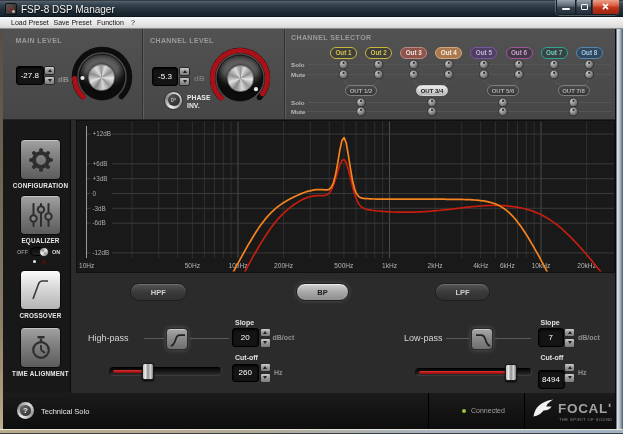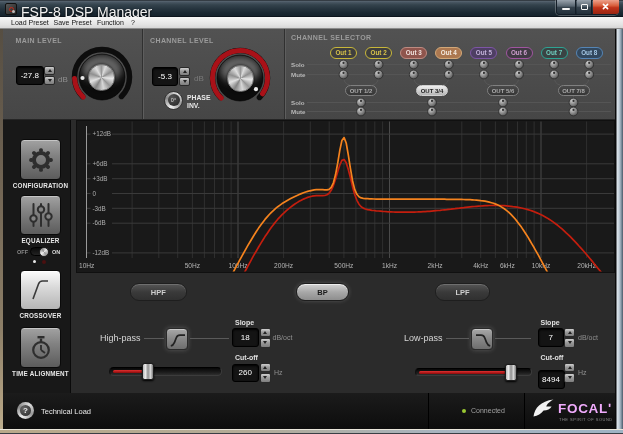--- a/index.html
+++ b/index.html
@@ -17,35 +17,35 @@
 .ppill{width:32px;height:11px;border:1px solid #808080;border-radius:6px;background:linear-gradient(180deg,#4a4a4a,#353535);color:#ababab;font-size:6px;font-weight:bold;display:flex;align-items:center;justify-content:center}
 .ppill.sel{background:linear-gradient(180deg,#efefef,#b5b5b5);color:#1c1c1c;border-color:#d0d0d0}
 .sbtn{left:20px;width:41px;border-radius:4px;border:1px solid #0a0a0a;background:linear-gradient(180deg,#a2a2a2,#828282 40%,#5c5c5c);display:flex;align-items:center;justify-content:center;box-shadow:inset 0 1px 0 #c5c5c5}
 .sbtn.sel{background:linear-gradient(180deg,#fbfbfb,#d8d8d8 45%,#b5b5b5);box-shadow:inset 0 1px 0 #fff}
 .slabel{left:2px;width:77px;text-align:center;font-size:6.3px;font-weight:bold;color:#e8e8e8;letter-spacing:0.2px}
 .fpill{height:18px;border-radius:9px;background:linear-gradient(180deg,#565656,#3a3a3a 50%,#303030);border:1px solid #1e1e1e;box-shadow:inset 0 1px 0 #6e6e6e;color:#cfcfcf;font-size:7.5px;font-weight:bold;display:flex;align-items:center;justify-content:center}
 .fpill.sel{background:linear-gradient(180deg,#d3d3d3,#a8a8a8 50%,#8e8e8e);color:#1a1a1a;box-shadow:inset 0 1px 0 #ededed,0 0 4px rgba(255,255,255,0.2)}
 .fico{width:22px;height:22px;border-radius:4px;border:1px solid #2a2a2a;background:linear-gradient(180deg,#a8a8a8,#8a8a8a 45%,#6e6e6e);box-shadow:0 0 5px rgba(255,255,255,0.22),inset 0 1px 0 #c8c8c8}
 .flabel{font-size:9px;color:#d6d6d6}
 .small-label{font-size:7px;font-weight:bold;color:#e0e0e0}
-.unit{font-size:7px;font-weight:normal;color:#8f8f8f}
+.unit{font-size:7px;font-weight:bold;color:#8f8f8f}
 .track{height:8.5px;border-radius:4.5px;background:linear-gradient(180deg,#060606,#1c1c1c 60%,#2e2e2e);border:1px solid #3c3c3c;border-top-color:#000;border-left-color:#111}
 .thumb{width:12px;height:17px;border-radius:2.5px;border:1px solid #1c1c1c;background:linear-gradient(90deg,#b9b9b9,#e8e8e8 25%,#8f8f8f 50%,#d5d5d5 75%,#7c7c7c);box-shadow:0 1px 2px #000}
 .menu{font-size:7px;color:#151515}
 </style></head><body>
 <div id="win">
 
 <div class="abs" style="left:0;top:0;width:623px;height:17px;background:linear-gradient(180deg,#747e8a 0%,#4a5864 12%,#34434d 30%,#26343e 55%,#1a2832 80%,#15222c 100%);border-bottom:1px solid #0c141c"></div>
 <div class="abs" style="left:0;top:0;width:623px;height:1px;background:#343c44"></div>
 
 <div class="abs" style="left:5px;top:3px;width:12px;height:12px;border-radius:2px;background:linear-gradient(135deg,#5a5a5a,#222);border:1px solid #111">
 <div class="abs" style="left:2.5px;top:2.5px;width:5px;height:5px;border-radius:50%;border:1.5px solid #c02818"></div>
 <div class="abs" style="left:6px;top:6px;width:3px;height:3px;border-radius:50%;background:#bbb"></div>
     </div>
-<div class="abs" style="left:21px;top:4px;font-size:14px;color:#f0f0f0;text-shadow:0 1px 2px #000">FSP-8 DSP Manager</div>
+<div class="abs" style="left:21px;top:4px;font-size:10px;color:#f0f0f0;text-shadow:0 1px 2px #000">FSP-8 DSP Manager</div>
 
 <div class="abs" style="left:555.5px;top:0;width:62.5px;height:14.5px;border:1px solid #141e28;border-top:none;border-radius:0 0 4px 4px;box-shadow:0 0 0 1px rgba(255,255,255,0.25)">
  <div class="abs" style="left:0;top:0;width:19px;height:13.5px;background:linear-gradient(180deg,#98a2ac,#57646f 45%,#36434e 50%,#222f3a);border-right:1px solid #141e28;border-radius:0 0 0 3px">
    <div class="abs" style="left:5.5px;top:8px;width:7.5px;height:2px;background:#f5f5f5;border-radius:1px"></div>
       </div>
  <div class="abs" style="left:20px;top:0;width:15.5px;height:13.5px;background:linear-gradient(180deg,#98a2ac,#57646f 45%,#36434e 50%,#222f3a);border-right:1px solid #141e28">
    <div class="abs" style="left:4.5px;top:4px;width:6.5px;height:5.5px;border:1.3px solid #f5f5f5;border-top-width:1.8px;border-radius:1px"></div>
       </div>
  <div class="abs" style="left:36px;top:0;width:26.5px;height:13.5px;background:linear-gradient(180deg,#eda18c,#d95f3d 40%,#c0331a 55%,#992512);border-radius:0 0 3px 0;display:flex;align-items:center;justify-content:center">
    <svg width="7" height="7" viewBox="0 0 7 7">
@@ -360,28 +360,28 @@
 <g clip-path="url(#gclip)" fill="none" stroke-linejoin="round" stroke-linecap="round">
 <path d="M192.4,317.2 L194.5,317.2 L196.7,317.2 L198.8,317.2 L200.9,317.2 L203.1,317.2 L205.2,317.2 L207.3,317.2 L209.5,317.2 L211.6,317.2 L213.8,317.2 L215.9,317.2 L218.0,317.2 L220.2,317.2 L222.3,315.0 L224.4,310.9 L226.6,306.7 L228.7,302.6 L230.8,298.4 L233.0,294.3 L235.1,290.2 L237.3,286.1 L239.4,282.0 L241.5,278.0 L243.7,273.9 L245.8,270.0 L247.9,266.0 L250.1,262.1 L252.2,258.2 L254.3,254.4 L256.5,250.7 L258.6,247.0 L260.8,243.4 L262.9,240.0 L265.0,236.6 L267.2,233.4 L269.3,230.2 L271.4,227.3 L273.6,224.4 L275.7,221.8 L277.8,219.2 L280.0,216.9 L282.1,214.6 L284.3,212.6 L286.4,210.6 L288.5,208.8 L290.7,207.1 L292.8,205.5 L294.9,204.0 L297.1,202.6 L299.2,201.3 L301.3,200.2 L303.5,199.1 L305.6,198.2 L307.7,197.4 L309.9,196.8 L312.0,196.2 L314.2,195.9 L316.3,195.7 L318.4,195.6 L320.6,195.6 L322.7,195.6 L324.8,195.5 L327.0,194.8 L329.1,193.3 L331.2,190.3 L333.4,185.6 L335.5,179.2 L337.7,171.8 L339.8,165.0 L341.9,160.4 L344.1,159.5 L346.2,162.8 L348.3,169.5 L350.5,178.1 L352.6,186.9 L354.7,194.5 L356.9,200.3 L359.0,204.2 L361.2,206.7 L363.3,208.1 L365.4,209.0 L367.6,209.6 L369.7,209.9 L371.8,210.3 L374.0,210.5 L376.1,210.8 L378.2,211.0 L380.4,211.2 L382.5,211.4 L384.7,211.5 L386.8,211.7 L388.9,211.8 L391.1,211.9 L393.2,212.0 L395.3,212.1 L397.5,212.1 L399.6,212.2 L401.7,212.2 L403.9,212.2 L406.0,212.2 L408.2,212.2 L410.3,212.2 L412.4,212.2 L414.6,212.1 L416.7,212.0 L418.8,211.9 L421.0,211.8 L423.1,211.7 L425.2,211.6 L427.4,211.4 L429.5,211.3 L431.6,211.1 L433.8,210.9 L435.9,210.7 L438.1,210.5 L440.2,210.3 L442.3,210.0 L444.5,209.8 L446.6,209.6 L448.7,209.3 L450.9,209.1 L453.0,208.8 L455.1,208.6 L457.3,208.3 L459.4,208.1 L461.6,207.8 L463.7,207.6 L465.8,207.3 L468.0,207.1 L470.1,206.9 L472.2,206.7 L474.4,206.5 L476.5,206.3 L478.6,206.1 L480.8,206.0 L482.9,205.8 L485.1,205.7 L487.2,205.6 L489.3,205.5 L491.5,205.5 L493.6,205.4 L495.7,205.4 L497.9,205.5 L500.0,205.5 L502.1,205.6 L504.3,205.7 L506.4,205.9 L508.6,206.1 L510.7,206.3 L512.8,206.6 L515.0,206.8 L517.1,207.2 L519.2,207.6 L521.4,208.0 L523.5,208.5 L525.6,209.0 L527.8,209.6 L529.9,210.2 L532.0,210.9 L534.2,211.7 L536.3,212.6 L538.5,213.5 L540.6,214.5 L542.7,215.5 L544.9,216.7 L547.0,217.9 L549.1,219.2 L551.3,220.6 L553.4,222.1 L555.5,223.7 L557.7,225.3 L559.8,227.1 L562.0,228.9 L564.1,230.8 L566.2,232.8 L568.4,234.8 L570.5,236.9 L572.6,239.1 L574.8,241.4 L576.9,243.6 L579.0,246.0 L581.2,248.4 L583.3,250.8 L585.5,253.3 L587.6,255.8 L589.7,258.3 L591.9,260.9 L594.0,263.5 L596.1,266.1 L598.3,268.7 L600.4,271.3 L602.5,274.0 L604.7,276.7 L606.8,279.4 L609.0,282.1 L611.1,284.8 L613.2,287.5 L615.4,290.3" stroke="#c41e0e" stroke-width="1.7"></path>
 <path d="M192.4,317.2 L194.5,317.2 L196.7,317.2 L198.8,317.2 L200.9,317.2 L203.1,317.2 L205.2,317.2 L207.3,317.2 L209.5,317.2 L211.6,314.0 L213.8,309.9 L215.9,305.7 L218.0,301.5 L220.2,297.4 L222.3,293.3 L224.4,289.1 L226.6,285.0 L228.7,280.9 L230.8,276.8 L233.0,272.8 L235.1,268.7 L237.3,264.7 L239.4,260.7 L241.5,256.8 L243.7,252.9 L245.8,249.1 L247.9,245.4 L250.1,241.7 L252.2,238.2 L254.3,234.7 L256.5,231.3 L258.6,228.1 L260.8,225.1 L262.9,222.2 L265.0,219.4 L267.2,216.9 L269.3,214.5 L271.4,212.3 L273.6,210.3 L275.7,208.4 L277.8,206.7 L280.0,205.1 L282.1,203.6 L284.3,202.3 L286.4,201.0 L288.5,199.8 L290.7,198.6 L292.8,197.5 L294.9,196.5 L297.1,195.5 L299.2,194.5 L301.3,193.6 L303.5,192.8 L305.6,192.0 L307.7,191.4 L309.9,190.8 L312.0,190.3 L314.2,189.9 L316.3,189.7 L318.4,189.6 L320.6,189.6 L322.7,189.7 L324.8,189.8 L327.0,189.8 L329.1,189.3 L331.2,187.3 L333.4,182.8 L335.5,174.8 L337.7,163.2 L339.8,150.4 L341.9,140.5 L344.1,137.6 L346.2,143.0 L348.3,154.9 L350.5,168.8 L352.6,181.0 L354.7,189.4 L356.9,194.3 L359.0,196.8 L361.2,197.9 L363.3,198.3 L365.4,198.6 L367.6,198.7 L369.7,198.9 L371.8,198.9 L374.0,199.0 L376.1,199.1 L378.2,199.1 L380.4,199.1 L382.5,199.1 L384.7,199.2 L386.8,199.2 L388.9,199.2 L391.1,199.2 L393.2,199.2 L395.3,199.2 L397.5,199.2 L399.6,199.2 L401.7,199.2 L403.9,199.2 L406.0,199.2 L408.2,199.2 L410.3,199.2 L412.4,199.2 L414.6,199.2 L416.7,199.2 L418.8,199.2 L421.0,199.2 L423.1,199.2 L425.2,199.2 L427.4,199.2 L429.5,199.2 L431.6,199.2 L433.8,199.2 L435.9,199.2 L438.1,199.2 L440.2,199.2 L442.3,199.2 L444.5,199.2 L446.6,199.3 L448.7,199.3 L450.9,199.3 L453.0,199.3 L455.1,199.3 L457.3,199.4 L459.4,199.4 L461.6,199.4 L463.7,199.5 L465.8,199.6 L468.0,199.6 L470.1,199.7 L472.2,199.8 L474.4,200.0 L476.5,200.1 L478.6,200.3 L480.8,200.6 L482.9,200.8 L485.1,201.2 L487.2,201.6 L489.3,202.1 L491.5,202.7 L493.6,203.3 L495.7,204.1 L497.9,205.1 L500.0,206.1 L502.1,207.4 L504.3,208.8 L506.4,210.4 L508.6,212.2 L510.7,214.2 L512.8,216.4 L515.0,218.8 L517.1,221.4 L519.2,224.2 L521.4,227.1 L523.5,230.3 L525.6,233.5 L527.8,236.9 L529.9,240.5 L532.0,244.1 L534.2,247.8 L536.3,251.6 L538.5,255.4 L540.6,259.3 L542.7,263.3 L544.9,267.3 L547.0,271.3 L549.1,275.4 L551.3,279.5 L553.4,283.5 L555.5,287.7 L557.7,291.8 L559.8,295.9 L562.0,300.1 L564.1,304.2 L566.2,308.4 L568.4,312.5 L570.5,316.7 L572.6,317.2 L574.8,317.2 L576.9,317.2 L579.0,317.2 L581.2,317.2 L583.3,317.2 L585.5,317.2 L587.6,317.2 L589.7,317.2 L591.9,317.2 L594.0,317.2 L596.1,317.2 L598.3,317.2 L600.4,317.2 L602.5,317.2 L604.7,317.2 L606.8,317.2 L609.0,317.2 L611.1,317.2 L613.2,317.2 L615.4,317.2" stroke="#f5831e" stroke-width="1.7"></path>
 </g>
 </svg>
 
 <div class="abs fpill" style="left:130px;top:283px;width:56.5px">HPF</div>
 <div class="abs fpill sel" style="left:296px;top:283px;width:53px">BP</div>
 <div class="abs fpill" style="left:435px;top:283px;width:55px">LPF</div>
 
-<span class="abs flabel" style="left:100px;top:333px">High-pass</span>
+<span class="abs flabel" style="left:88px;top:333px">High-pass</span>
 <div class="abs" style="left:143.5px;top:338px;width:20px;height:1px;background:#5a5a5a"></div>
 <div class="abs fico" style="left:165.5px;top:327.5px"><svg width="22" height="22" viewBox="0 0 22 22">
 <path d="M3.8,17 C5.6,16.6 6.6,15.6 7.5,13.4 L9.3,8.8 C10,6.9 11,6.2 13,6.2 L18,6.2" fill="none" stroke="#222" stroke-width="1.7"></path>
       </svg></div>
 <div class="abs" style="left:189.5px;top:338px;width:39px;height:1px;background:#5a5a5a"></div>
 <span class="abs small-label" style="left:235px;top:318.5px">Slope</span>
-<div class="abs valbox" style="left:232px;top:328px;width:26.5px;height:18.5px">18</div>
+<div class="abs valbox" style="left:232px;top:328px;width:26.5px;height:18.5px">20</div>
 <div class="abs spinbtn" style="left:259.5px;top:327.5px;width:11px;height:9.5px">
       <span class="arr up"></span>
     </div>
     <div class="abs spinbtn" style="left:259.5px;top:338.0px;width:11px;height:9.5px">
       <span class="arr dn"></span>
     </div>
 <span class="abs unit" style="left:272.5px;top:334px">dB/oct</span>
 <span class="abs small-label" style="left:235px;top:354px">Cut-off</span>
 <div class="abs valbox" style="left:232px;top:363.5px;width:26.5px;height:18.5px">260</div>
 <div class="abs spinbtn" style="left:259.5px;top:362.5px;width:11px;height:9.5px">
@@ -424,21 +424,21 @@
 <div class="abs" style="left:3px;top:2px;width:90px;height:3px;background:linear-gradient(180deg,#e03030,#8a0a0a);border-radius:2px"></div>
     </div>
 <div class="abs thumb" style="left:505px;top:363.5px"></div>
 
 <div class="abs" style="left:3px;top:393px;width:612px;height:35.5px;background:linear-gradient(180deg,#1b1b1b,#0d0d0d)"></div>
 <div class="abs" style="left:428px;top:393px;width:1px;height:35.5px;background:#000"></div>
 <div class="abs" style="left:523.5px;top:393px;width:1px;height:35.5px;background:#000"></div>
 <div class="abs" style="left:17px;top:401.5px;width:17px;height:17px;border-radius:50%;background:conic-gradient(from 30deg,#ddd,#999 90deg,#eee 180deg,#888 270deg,#ddd 360deg);display:flex;align-items:center;justify-content:center">
 <div style="width:11px;height:11px;border-radius:50%;background:radial-gradient(circle at 35% 30%,#666,#2a2a2a);color:#eee;font-size:8px;font-weight:bold;display:flex;align-items:center;justify-content:center">?</div>
     </div>
-<span class="abs" style="left:41px;top:406.5px;font-size:7.5px;color:#e8e8e8">Technical Load</span>
+<span class="abs" style="left:41px;top:406.5px;font-size:7.5px;color:#e8e8e8">Technical Solo</span>
 <div class="abs" style="left:462px;top:409px;width:4px;height:4px;border-radius:50%;background:#9ac832"></div>
 <span class="abs" style="left:471px;top:407px;font-size:7px;color:#a0a0a0">Connected</span>
 <div class="abs" style="left:532px;top:398px"><svg width="24" height="22" viewBox="0 0 24 22">
 <path d="M1.5,18.5 C2.6,10 8.5,3.2 21.5,1.5 C16,4.6 14.6,6.8 14.3,8.6 L19.6,8.6 C18.2,11.4 15.3,12.6 11.6,12.6 C9,15.9 5.8,17.8 1.5,18.5 Z" fill="#f2f2f2"></path>
       </svg></div>
-<span class="abs" style="left:558px;top:400.5px;font-size:13.5px;font-weight:bold;color:#f0abfc;letter-spacing:0.7px">FOCALʹ</span>
+<span class="abs" style="left:558px;top:400.5px;font-size:13.5px;font-weight:bold;color:#a3a3a3;letter-spacing:0.7px">FOCALʹ</span>
 <span class="abs" style="left:559px;top:416.5px;font-size:4px;color:#8a8a8a;letter-spacing:0.5px">THE SPIRIT OF SOUND</span>
 
 </div>
 </body></html>

